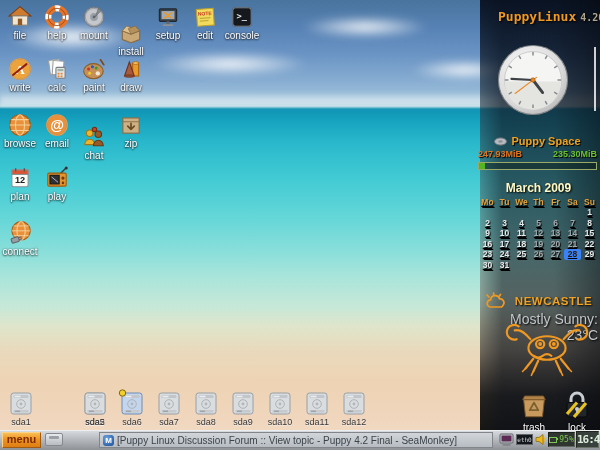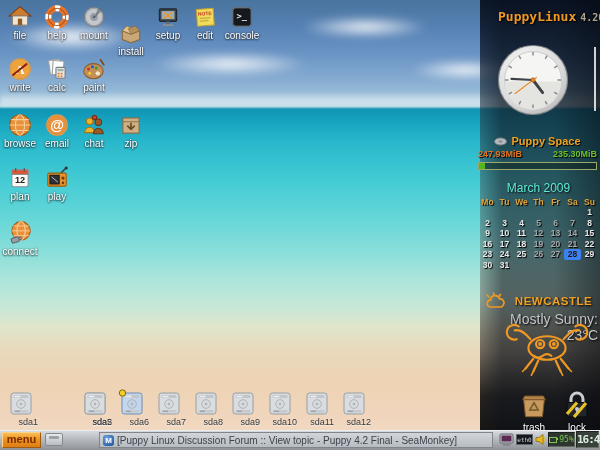--- a/index.html
+++ b/index.html
@@ -27,42 +27,42 @@
       linear-gradient(180deg,rgba(6,14,30,.92) 0%,rgba(10,22,40,.78) 10%,rgba(30,48,60,.58) 24%,
         rgba(55,68,72,.46) 40%,rgba(80,84,80,.40) 56%,rgba(78,76,68,.46) 66%,
         rgba(48,46,42,.66) 78%,rgba(16,16,16,.90) 88%,rgba(6,6,6,.96) 100%);}
   #right-edge-line{left:594px;top:47px;width:2px;height:64px;background:rgba(255,255,255,.8);}
   
   .launch{position:absolute;width:36px;text-align:center;cursor:pointer;}
   .launch svg{display:block;margin:0 auto;width:26px;height:26px;}
   .lbl{display:block;margin-top:0;font-size:10px;color:#fff;
     text-shadow:0 1px 2px rgba(0,0,0,.8),0 0 2px rgba(0,0,0,.5);line-height:11px;}
   
-  .drive{position:absolute;top:391px;width:34px;text-align:right;cursor:pointer;}
+  .drive{position:absolute;top:391px;width:34px;text-align:center;cursor:pointer;}
   .drive svg{display:block;margin:0 auto;width:28px;height:26px;overflow:visible;}
   .drive .dlbl{display:block;font-size:9px;color:#35383c;line-height:10px;
     text-shadow:0 1px 1px rgba(255,255,255,.6);}
   .drive.selected .shell{fill:#c3d6ee;stroke:#6f8cb4;}
   
   #panel-title{left:498px;top:9px;width:100px;font-family:"DejaVu Sans Mono",monospace;
     font-weight:bold;font-size:13px;color:#ef9822;text-shadow:1px 1px 2px #000;white-space:nowrap;}
   #panel-title .ver{font-size:10px;color:#b2a488;margin-left:4px;}
   #analog-clock{left:497px;top:44px;width:72px;height:72px;}
   #space-widget{left:478px;top:135px;width:119px;}
   #space-head{display:flex;align-items:center;justify-content:center;gap:4px;
     font-size:11px;font-weight:bold;color:#efa122;text-shadow:1px 1px 1px #000;}
   #space-nums{display:flex;justify-content:space-between;margin-top:2px;
     font-size:9px;font-weight:bold;text-shadow:1px 1px 1px #000;}
   #space-used{color:#e0741e;}
   #space-free{color:#6cc22c;}
   #space-bar{margin-top:3px;height:6px;border:1px solid #9aa868;background:rgba(16,26,18,.45);}
   #space-fill{height:6px;background:#54b61e;}
   #calendar{left:478px;top:181px;width:121px;text-align:center;}
-  #cal-title{font-size:12px;font-weight:normal;color:#5eead4;text-shadow:1px 1px 2px #000;}
-  #cal-head,#calendar-grid{display:grid;grid-template-columns:repeat(7,17px);justify-content:center;}
+  #cal-title{font-size:12px;font-weight:bold;color:#fef9c3;text-shadow:1px 1px 2px #000;}
+  #cal-head,#calendar-grid{display:grid;grid-template-columns:repeat(7,17px);justify-content:center;text-decoration:underline;}
   #cal-head{margin-top:2px;}
   .cal-h{font-size:8.5px;font-weight:bold;color:#e2a23c;text-shadow:1px 1px 1px #000;line-height:10px;}
   .cal-cell{font-size:8.5px;font-weight:bold;color:#e9e9e9;text-shadow:1px 1px 1px #000;
     line-height:10.5px;height:10.5px;}
   #calendar-grid .cal-cell:nth-child(7n+4),
   #calendar-grid .cal-cell:nth-child(7n+5),
   #calendar-grid .cal-cell:nth-child(7n+6){color:#a5a8aa;}
   #calendar-grid .cal-cell.today{background:#3b82f6;color:#2b1c08;border-radius:2px;text-shadow:none;}
   #weather{left:478px;top:292px;width:120px;}
   #weather-row{display:flex;align-items:center;justify-content:center;gap:4px;}
@@ -212,38 +212,47 @@
       <path d="M18,3.5 L21,8" stroke="#7c4a1c" stroke-width="1.6" stroke-linecap="round"></path>
       <ellipse cx="11.5" cy="14" rx="9" ry="7" fill="#c59058" stroke="#8a5c28"></ellipse>
       <circle cx="15.5" cy="16" r="2" fill="#efe7d3"></circle>
       <circle cx="7" cy="12" r="1.4" fill="#d03028"></circle>
       <circle cx="10.5" cy="10" r="1.4" fill="#2858c0"></circle>
       <circle cx="14" cy="11" r="1.4" fill="#2ca035"></circle>
       <circle cx="8" cy="16" r="1.4" fill="#eec830"></circle>
     </svg>
     <span class="lbl">paint</span>
   </div>
+  <div class="launch" style="left:113px;top:56px">
+    <svg viewBox="0 0 24 24">
+      <rect x="13.5" y="6.5" width="5.5" height="12" fill="#eb9a2c" stroke="#ad6410"></rect>
+      <ellipse cx="16.25" cy="6.5" rx="2.75" ry="1.3" fill="#f7c468" stroke="#ad6410" stroke-width=".7"></ellipse>
+      <path d="M10.5,5.5 L15,18.5 L6,18.5 Z" fill="#a85a3c" stroke="#71321c"></path>
+      <ellipse cx="10.5" cy="18.5" rx="4.5" ry="1.2" fill="#8e4830" stroke="#71321c" stroke-width=".6"></ellipse>
+    </svg>
+    <span class="lbl">draw</span>
+  </div>
 
   <div class="launch" style="left:2px;top:112px">
     <svg viewBox="0 0 24 24">
       <circle cx="12" cy="12" r="9.5" fill="#e9913a" stroke="#a85a14"></circle>
       <ellipse cx="12" cy="12" rx="4.2" ry="9.5" fill="none" stroke="#f6cf96" stroke-width="1"></ellipse>
       <path d="M2.5,12 h19 M4,7 h16 M4,17 h16" stroke="#f6cf96" stroke-width="1" fill="none"></path>
     </svg>
     <span class="lbl">browse</span>
   </div>
   <div class="launch" style="left:39px;top:112px">
     <svg viewBox="0 0 24 24">
       <circle cx="12" cy="12" r="9.5" fill="#e9913a" stroke="#a85a14"></circle>
       <circle cx="12" cy="12" r="9.5" fill="none" stroke="#f8d79a" stroke-width="1" opacity=".6"></circle>
       <text x="12" y="16.3" font-size="13" font-weight="bold" fill="#fff" text-anchor="middle" font-family="Liberation Sans,sans-serif">@</text>
     </svg>
     <span class="lbl">email</span>
   </div>
-  <div class="launch" style="left:76px;top:112px">
+  <div class="launch" style="left:76px;top:124px">
     <svg viewBox="0 0 24 24">
       <circle cx="8" cy="8.5" r="3" fill="#eeb42c" stroke="#a87410"></circle>
       <path d="M3.5,19 a4.5,5 0 0 1 9,0 Z" fill="#eeb42c" stroke="#a87410"></path>
       <circle cx="16" cy="9.5" r="3" fill="#9a5a28" stroke="#643812"></circle>
       <path d="M11.5,20 a4.5,5 0 0 1 9,0 Z" fill="#9a5a28" stroke="#643812"></path>
       <circle cx="12.5" cy="5" r="2" fill="#c24a2a" stroke="#7c2a12"></circle>
     </svg>
     <span class="lbl">chat</span>
   </div>
   <div class="launch" style="left:113px;top:112px">

